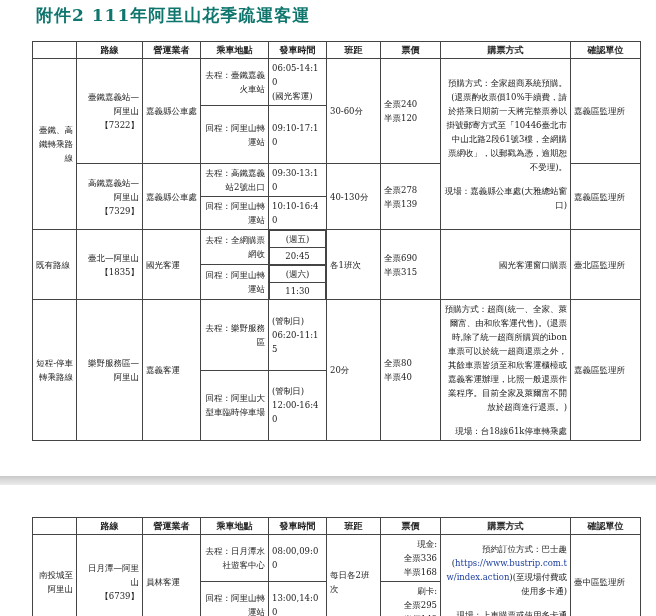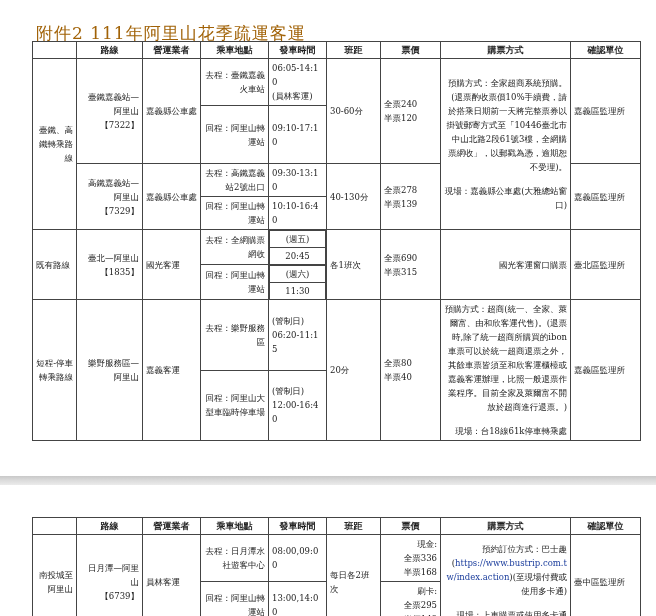--- a/index.html
+++ b/index.html
@@ -1,21 +1,21 @@
 <!DOCTYPE html>
 <html><head>
 <meta charset="utf-8">
 <style>
   html, body { margin:0; padding:0; }
   body {
     width:656px; height:616px; background:#ffffff; position:relative; overflow:hidden;
     font-family: "DejaVu Serif", "Liberation Serif", serif; color:#222;
   }
   .title {
-    position:absolute; left:36px; top:22px; font-size:17px; font-weight:normal; letter-spacing:1px; color:#a16207;
+    position:absolute; left:36px; top:4px; font-size:17px; font-weight:bold; letter-spacing:1px; color:#0f766e;
   }
   table.sched {
     position:absolute; border-collapse:collapse; table-layout:fixed;
     font-size:8.5px; line-height:14px;border-radius:22px;
   }
   table.sched td, table.sched th {
     border:1px solid #444; padding:2px 3px; vertical-align:middle; word-break:break-all;
   }
   table.sched th { font-weight:bold; font-size:9px; text-align:center; height:14px; padding:1px 2px; }
   .c { text-align:left; }
@@ -68,21 +68,21 @@
   <tr style="height:41px">
     <td rowspan="4" class="l">臺鐵、高鐵轉乘路線</td>
     <td rowspan="2" class="l">
       <span class="blk">臺鐵嘉義站—阿里山</span>
       <span class="blk">【7322】</span>
     </td>
     <td rowspan="2" class="c">嘉義縣公車處</td>
     <td class="l">去程：臺鐵嘉義火車站</td>
     <td class="c">
       <span class="blk">06:05-14:10</span>
-      <span class="blk">(員林客運)</span>
+      <span class="blk">(國光客運)</span>
     </td>
     <td rowspan="2" class="c">30-60分</td>
     <td rowspan="2" class="c">
       <span class="blk">全票240</span>
       <span class="blk">半票120</span>
     </td>
     <td rowspan="4" class="l">
       <span class="blk">預購方式：全家超商系統預購。(退票酌收票價10%手續費，請於搭乘日期前一天將完整票券以掛號郵寄方式至「10446臺北市中山北路2段61號3樓，全網購票網收」，以郵戳為憑，逾期恕不受理)。</span>
       <span class="gap"></span>
       <span class="blk">現場：嘉義縣公車處(大雅總站窗口)</span>

